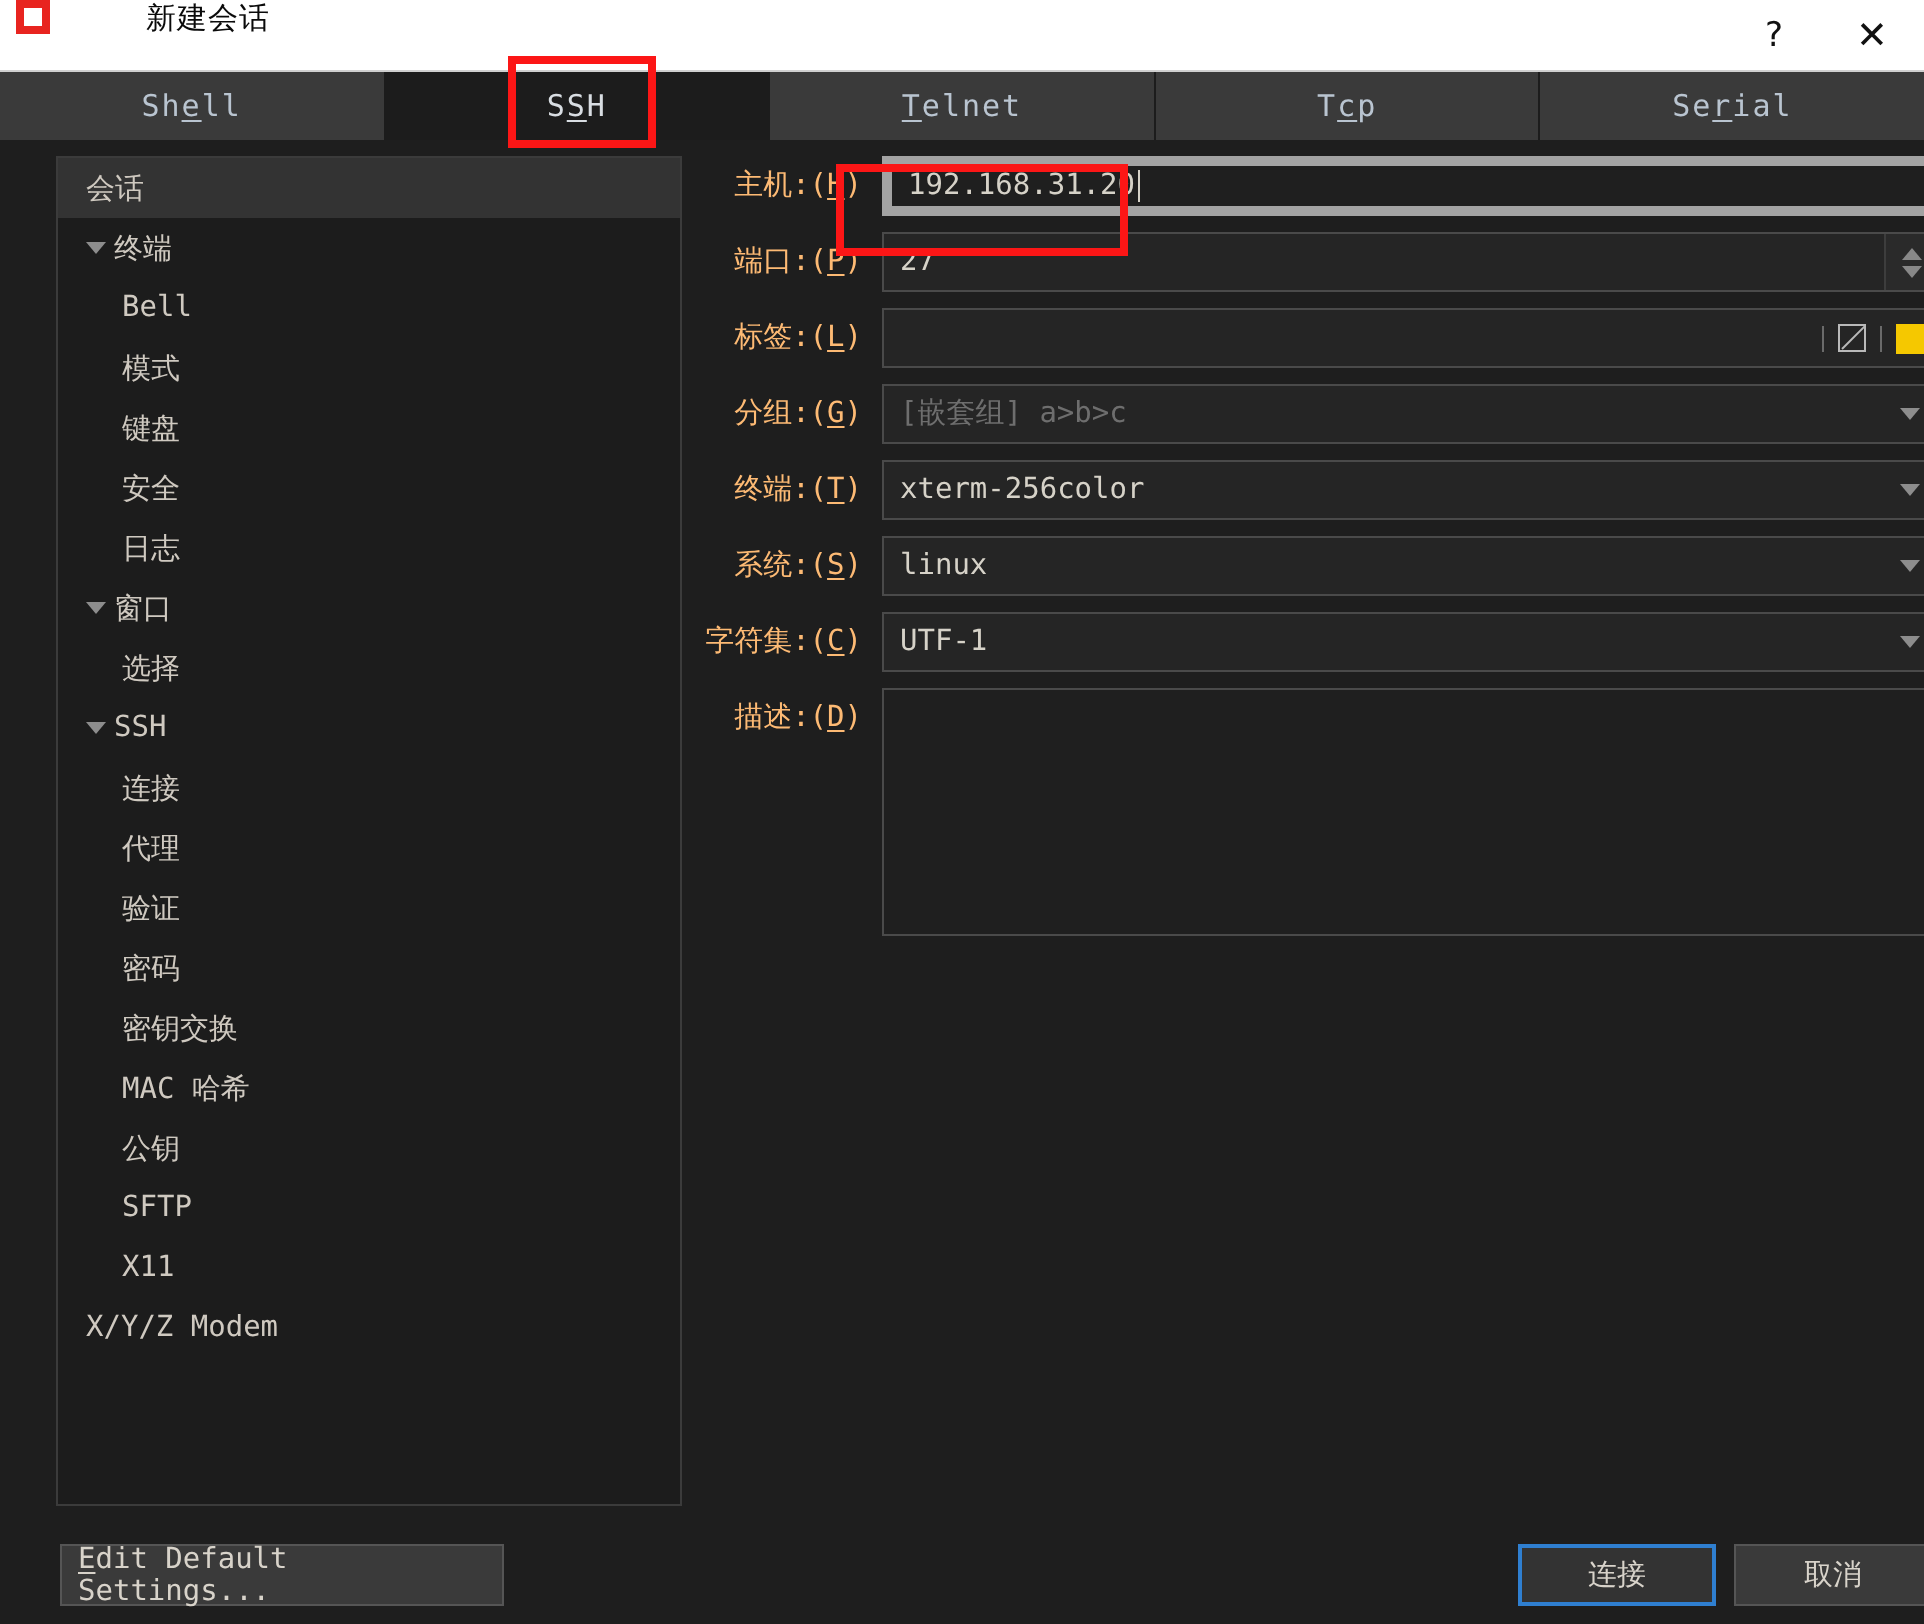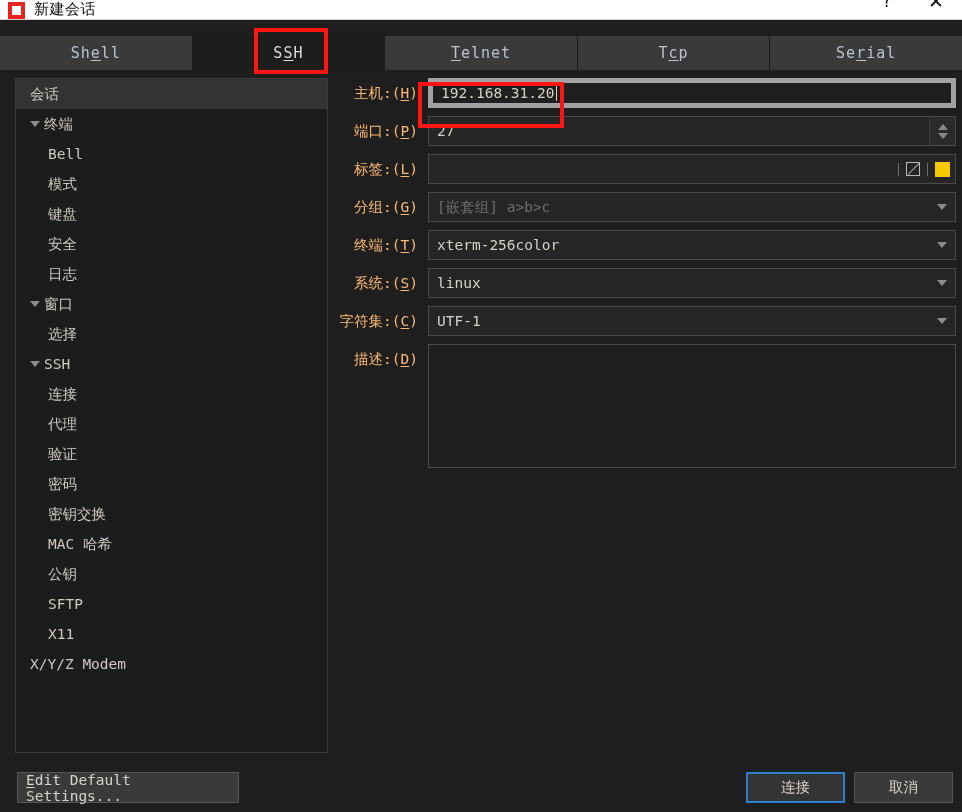--- a/index.html
+++ b/index.html
@@ -7,24 +7,25 @@
     margin: 0; padding: 0;
     width: 962px; height: 812px;
     background: #1e1e1e;
     font-family: "DejaVu Sans Mono", "Liberation Mono", monospace;
     overflow: hidden;
   }
 
   
   .titlebar {
     position: absolute; left: 0; top: 0;
-    width: 962px; height: 20px;
+    width: 962px; height: 36px;
     background: #ffffff;
-    display: flex; align-items: flex-end;
+    display: flex; align-items: flex-start;
     border-bottom: 1px solid #cfcfcf;
+    gap: 39px;
   }
   .app-icon {
     width: 17px; height: 17px;
     margin-left: 8px; margin-right: 9px;
     background: #e8241f;
     display: flex; align-items: center; justify-content: center;
   }
   .app-icon i {
     display: block; width: 9px; height: 9px; background: #ffffff;
   }
@@ -66,21 +67,21 @@
     position: absolute;
     left: 254px; top: 28px;
     width: 74px; height: 46px;
     border: 4px solid #fc1616;
     pointer-events: none;
     z-index: 40;
   }
 
   
   .content {
-    position: absolute; left: 4px; top: 70px;
+    position: absolute; left: 17px; top: 70px;
     width: 906px; height: 742px;
     background: #1e1e1e;
   }
 
   
   .sidebar {
     position: absolute; left: 11px; top: 8px;
     width: 313px; height: 675px;
     background: #1c1c1c;
     border: 1px solid #3b3b3b;

